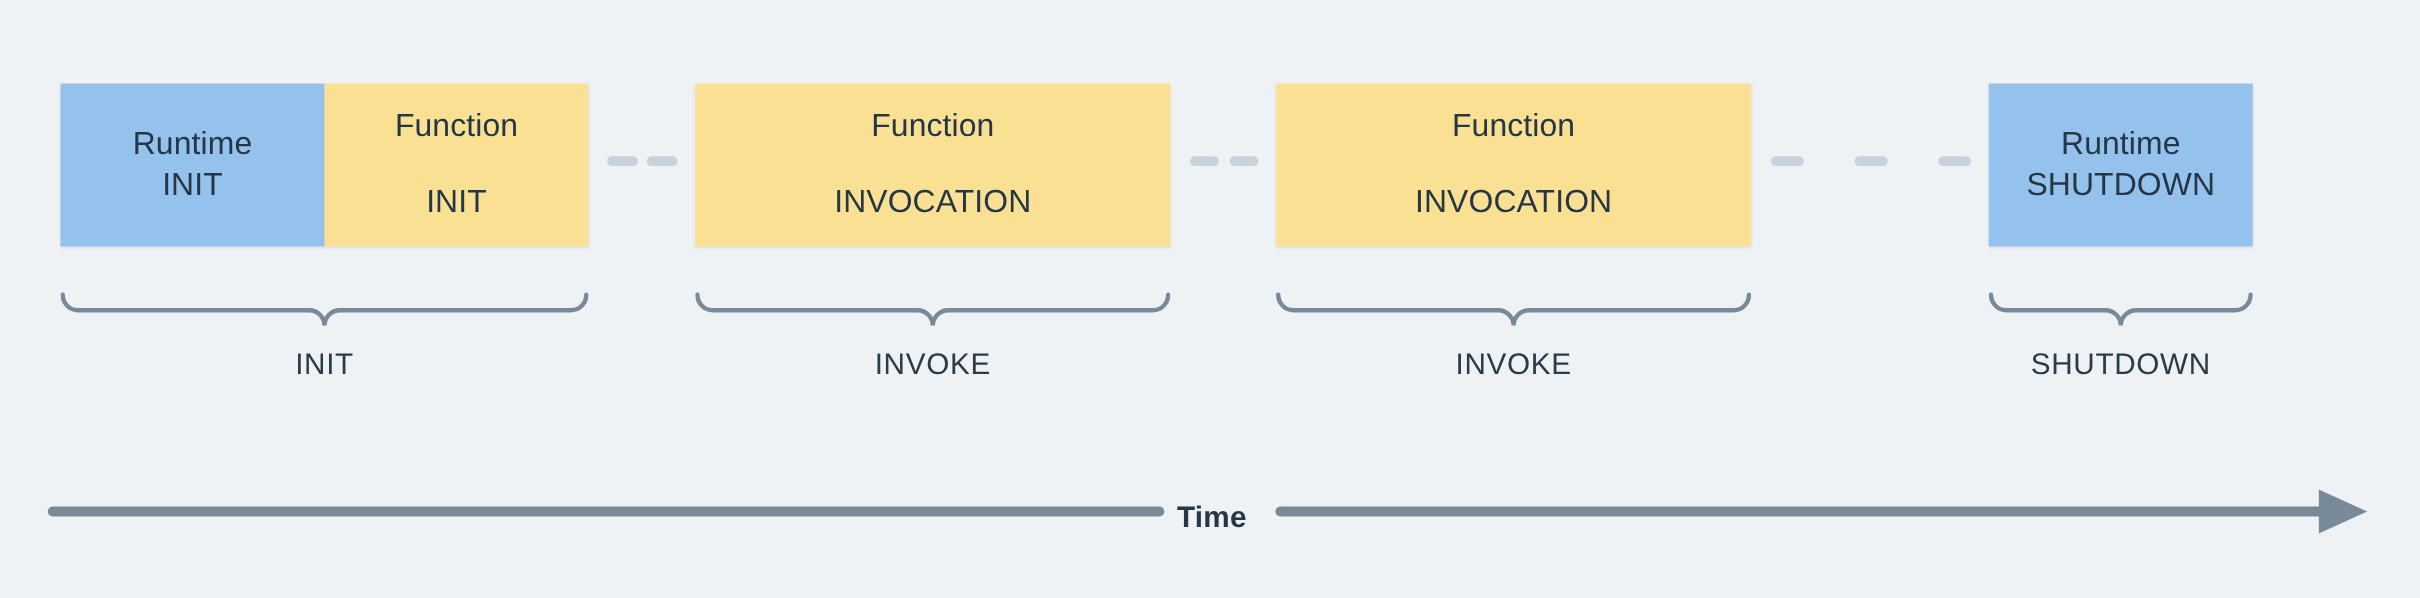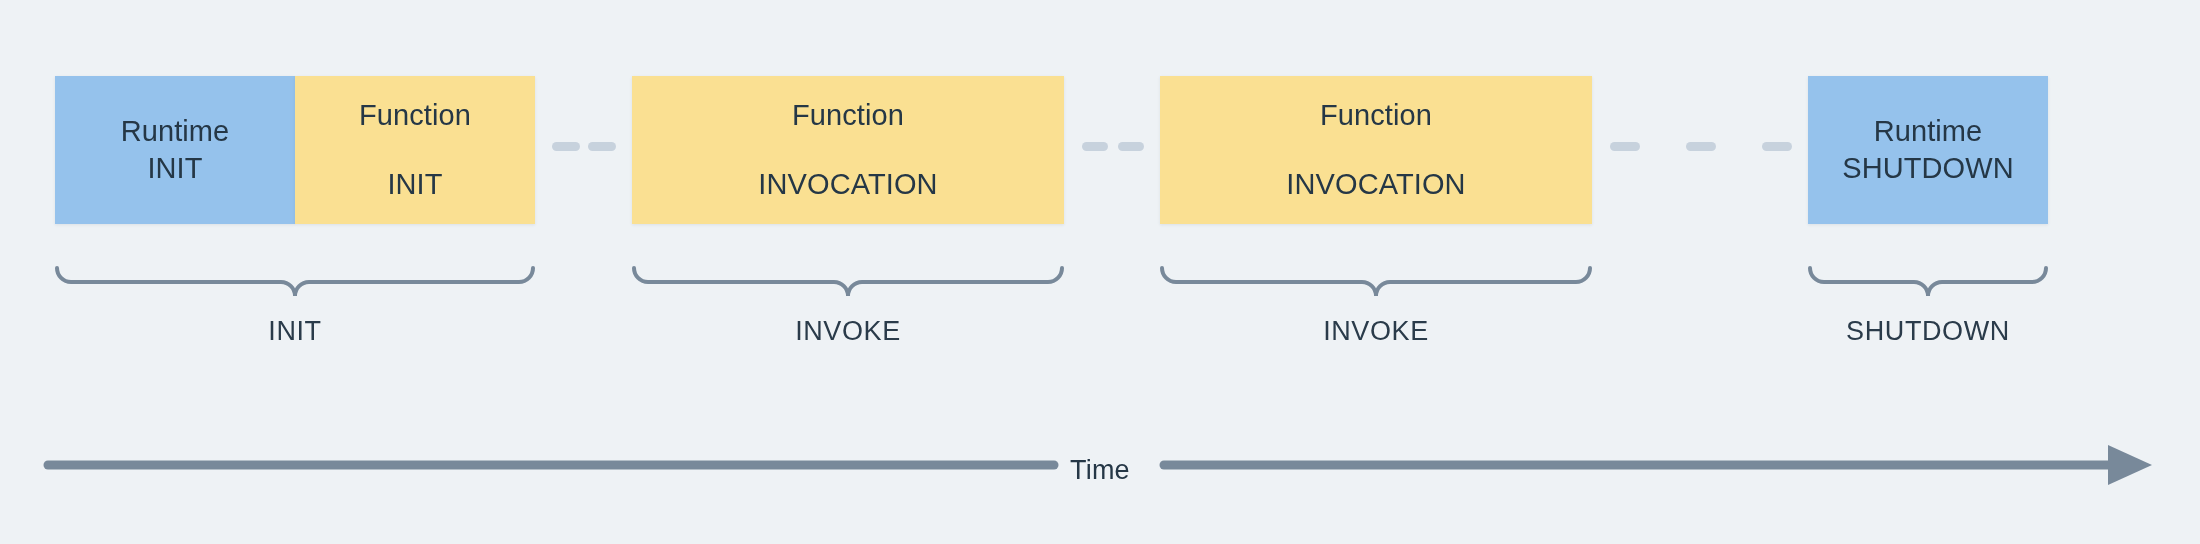--- a/index.html
+++ b/index.html
@@ -74,21 +74,21 @@
     left: 0;
     top: 440px;
     width: 2200px;
     height: 60px;
   }
   #time-axis svg { display: block; }
   .time-label {
     position: absolute;
     top: 440px;
     font-size: 27px;
-    font-weight: normal;
+    font-weight: bold;
     color: #253746;
     line-height: 60px;
     letter-spacing: 0.2px;
     white-space: nowrap;
   }
 </style>
 </head>
 <body>
 
 <div id="stage">

